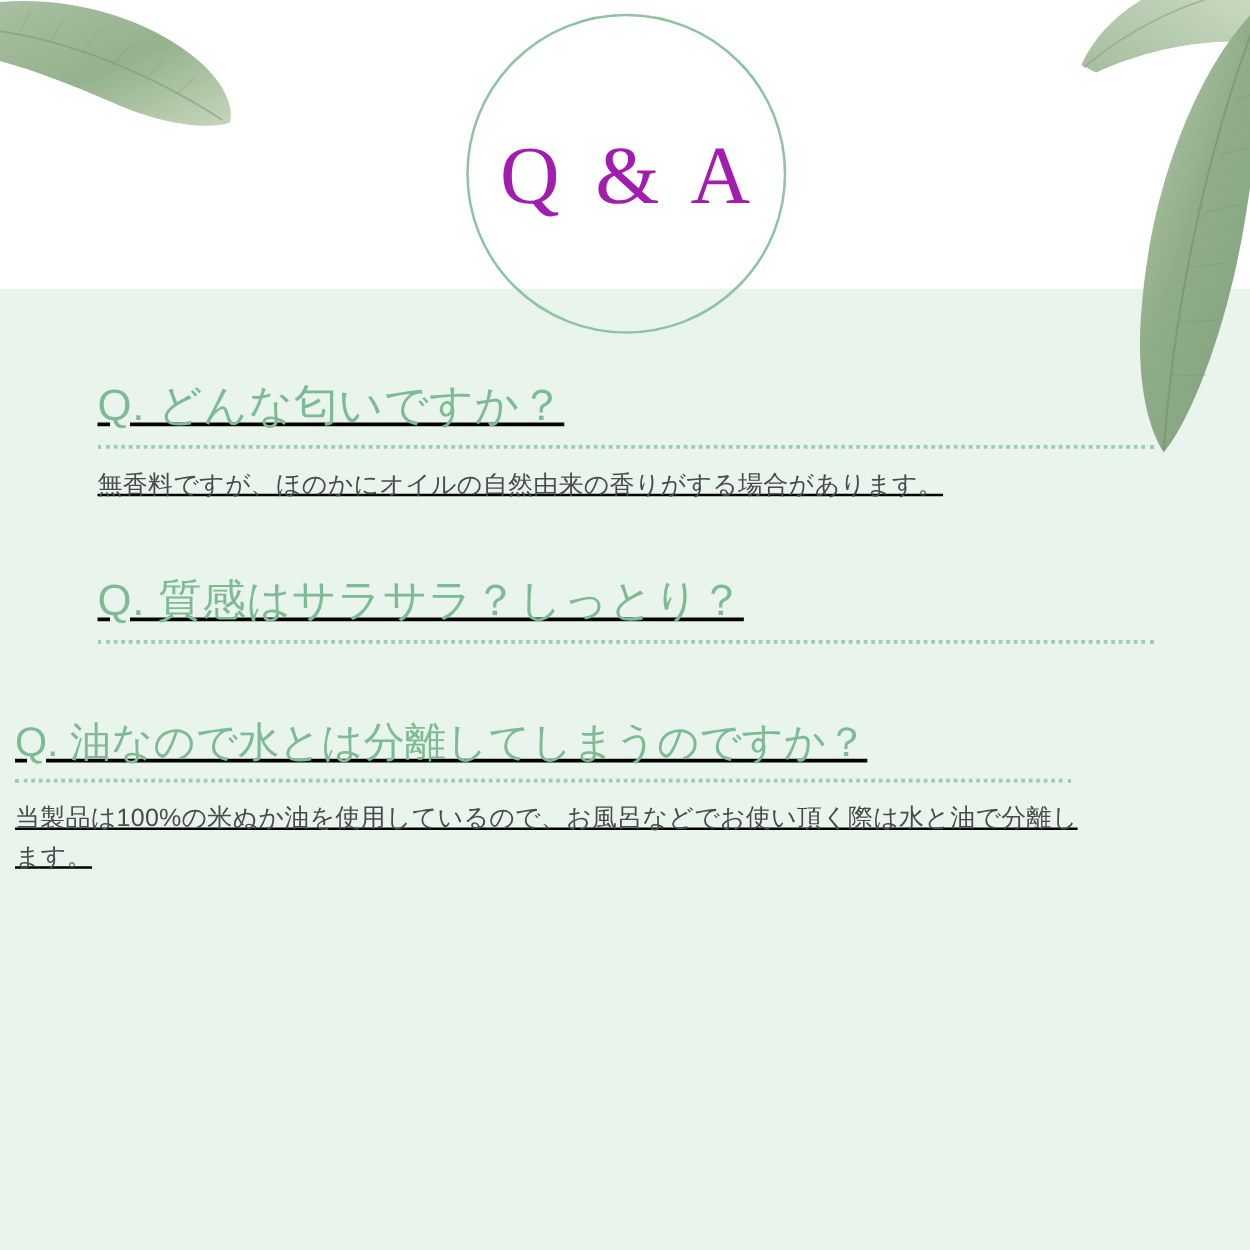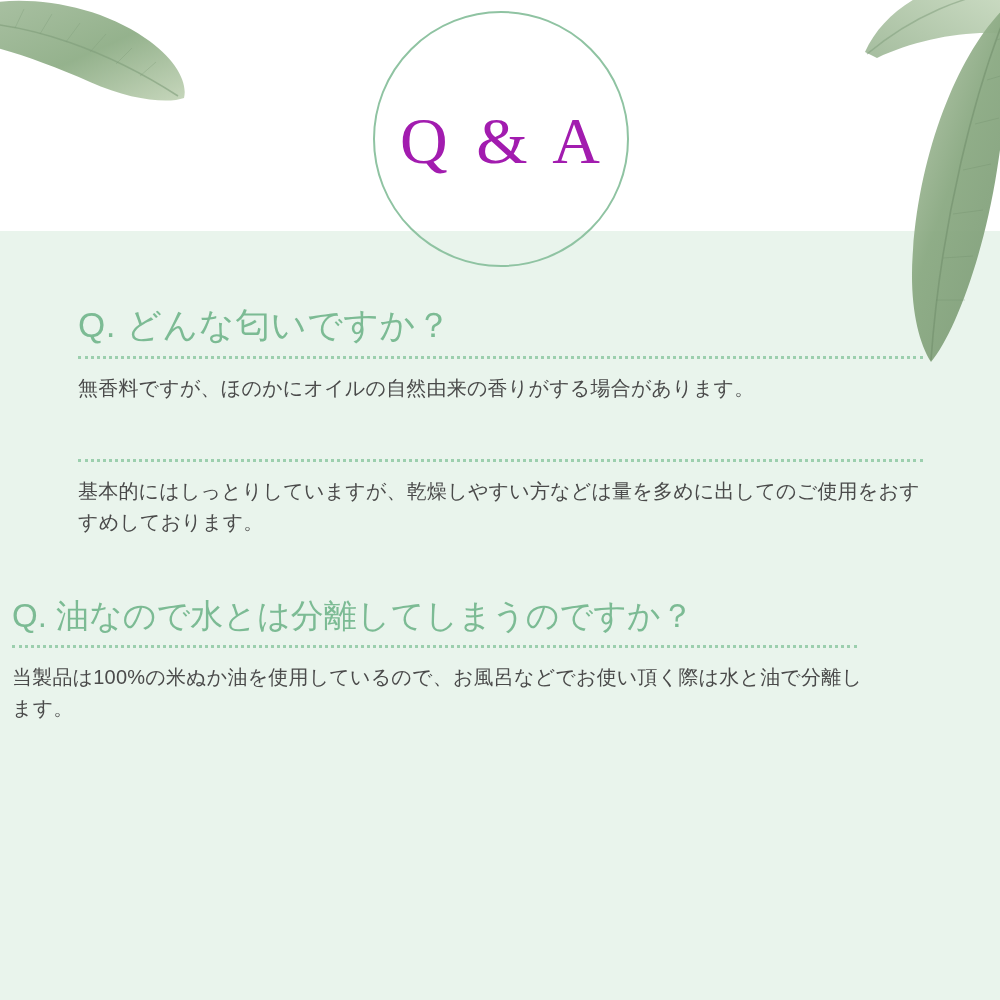--- a/index.html
+++ b/index.html
@@ -80,20 +80,21 @@
   .leaf-tl { left: -30px; top: 0px; }
   .leaf-tr { left: 855px; top: -10px; }
   .leaf-r  { left: 905px; top: 0px; }
 
   
   .faq-list {
     position: absolute;
     left: 0;
     top: 231px;
     width: 1000px;
+    text-decoration: underline;
   }
   .faq-item {
     padding: 0 78px;
     box-sizing: border-box;
   }
   .faq-item.item-0 { margin-top: 72px; }
   .faq-item.item-1 { margin-top: 56px; }
   .faq-item.item-2 { margin-top: 58px; padding-left: 12px; }
 
   .faq-question {
@@ -197,22 +198,22 @@
 
   <div class="faq-list">
 
     <div class="faq-item item-0">
       <div class="faq-question">Q. どんな匂いですか？</div>
       <div class="dotted-rule"></div>
       <div class="faq-answer">無香料ですが、ほのかにオイルの自然由来の香りがする場合があります。</div>
     </div>
 
     <div class="faq-item item-1">
+      <div class="faq-question">Q. 質感はサラサラ？しっとり？</div>
       <div class="dotted-rule"></div>
-      <div class="faq-answer">基本的にはしっとりしていますが、乾燥しやすい方などは量を多めに出してのご使用をおすすめしております。</div>
     </div>
 
     <div class="faq-item item-2">
       <div class="faq-question small">Q. 油なので水とは分離してしまうのですか？</div>
       <div class="dotted-rule"></div>
       <div class="faq-answer">当製品は100%の米ぬか油を使用しているので、お風呂などでお使い頂く際は水と油で分離します。</div>
     </div>
 
   </div>
 

